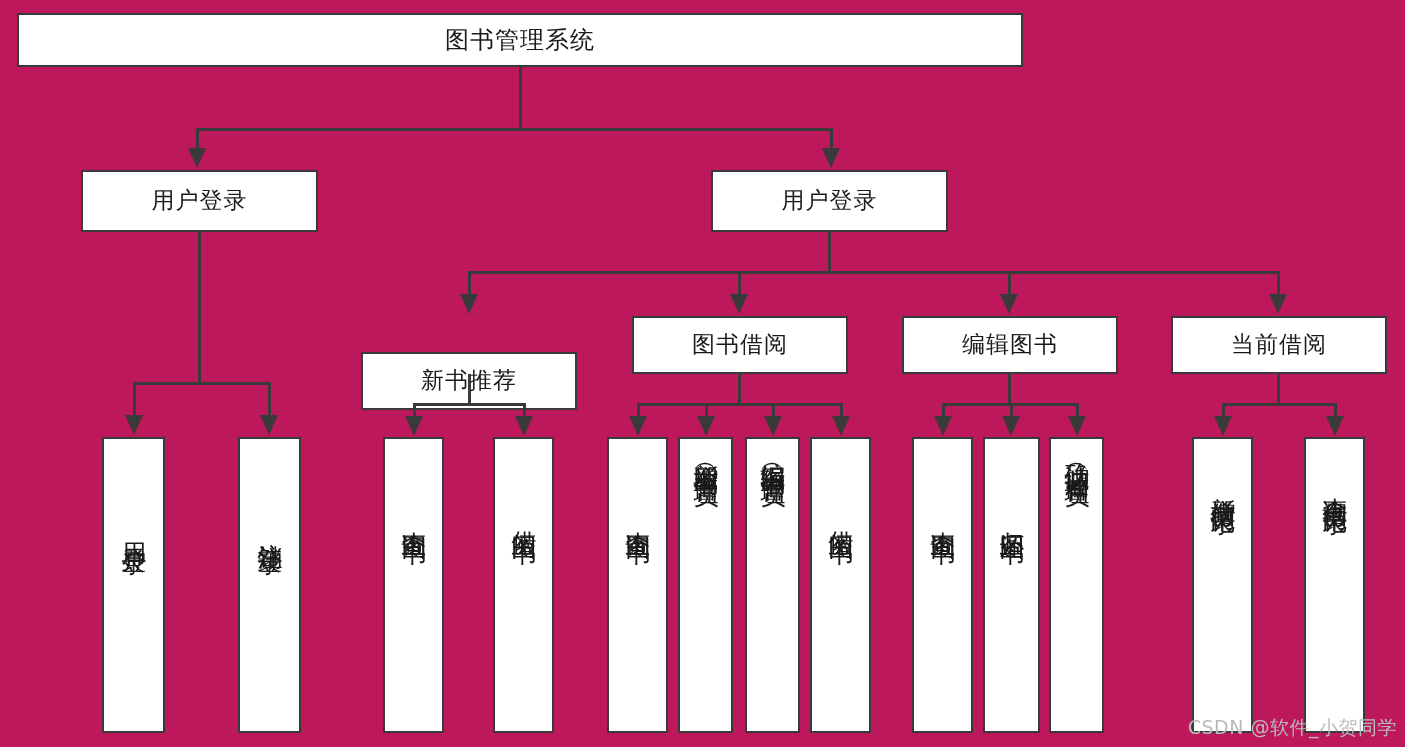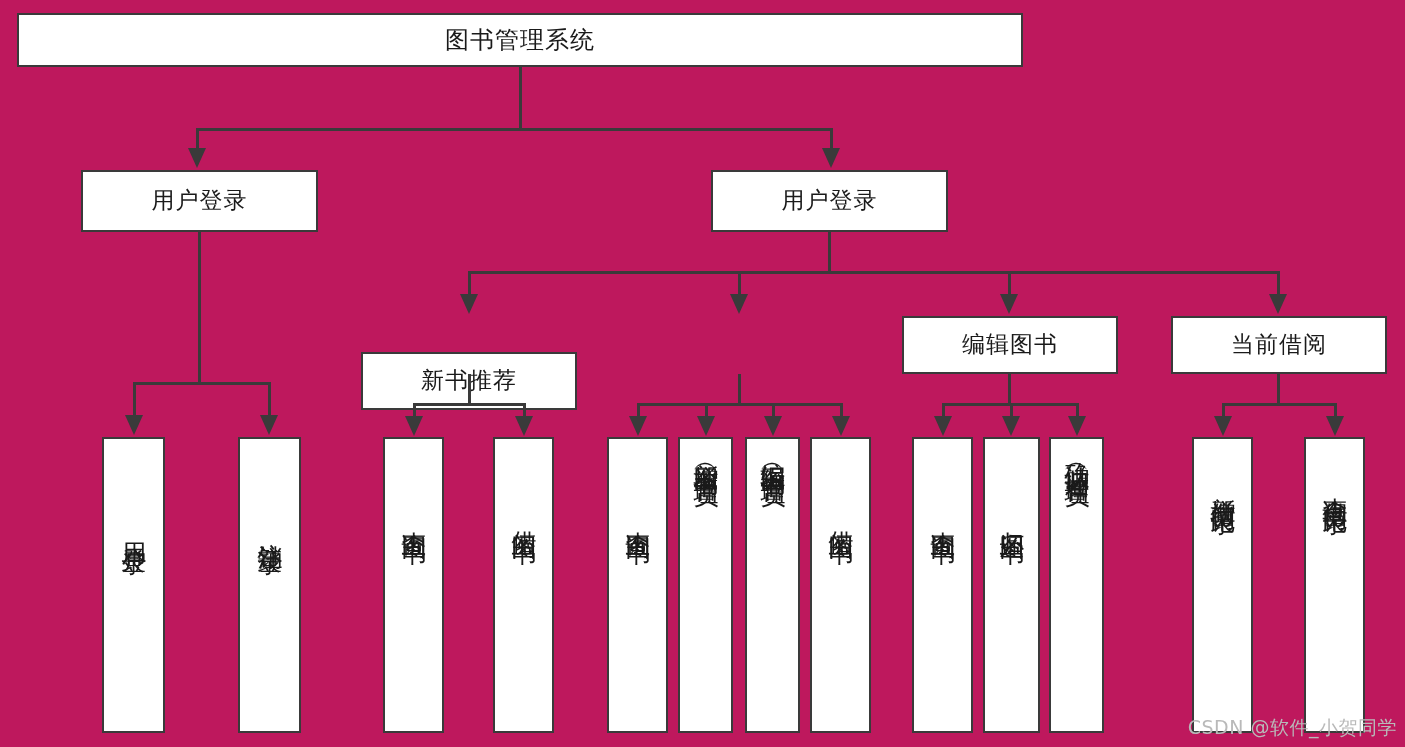--- a/index.html
+++ b/index.html
@@ -116,20 +116,21 @@
   <div class="arrow" style="left:460px; top:294px;"></div>
   <div class="vline" style="left:738px; top:271px; height:25px;"></div>
   <div class="arrow" style="left:730px; top:294px;"></div>
   <div class="vline" style="left:1008px; top:271px; height:25px;"></div>
   <div class="arrow" style="left:1000px; top:294px;"></div>
   <div class="vline" style="left:1277px; top:271px; height:25px;"></div>
   <div class="arrow" style="left:1269px; top:294px;"></div>
 
   <div class="node horiz" style="left:361px; top:316px; width:216px; height:58px;margin-top:36px;">新书推荐</div>
 
+  <div class="node horiz" style="left:632px; top:316px; width:216px; height:58px;">图书借阅</div>
 
   <div class="node horiz" style="left:902px; top:316px; width:216px; height:58px;">编辑图书</div>
 
   <div class="node horiz" style="left:1171px; top:316px; width:216px; height:58px;">当前借阅</div>
 
   <div class="vline" style="left:468px; top:374px; height:30px;"></div>
   <div class="hline" style="left:413px; top:403px; width:113px;"></div>
   <div class="vline" style="left:413px; top:403px; height:15px;"></div>
   <div class="arrow" style="left:405px; top:416px;"></div>
   <div class="vline" style="left:523px; top:403px; height:15px;"></div>

